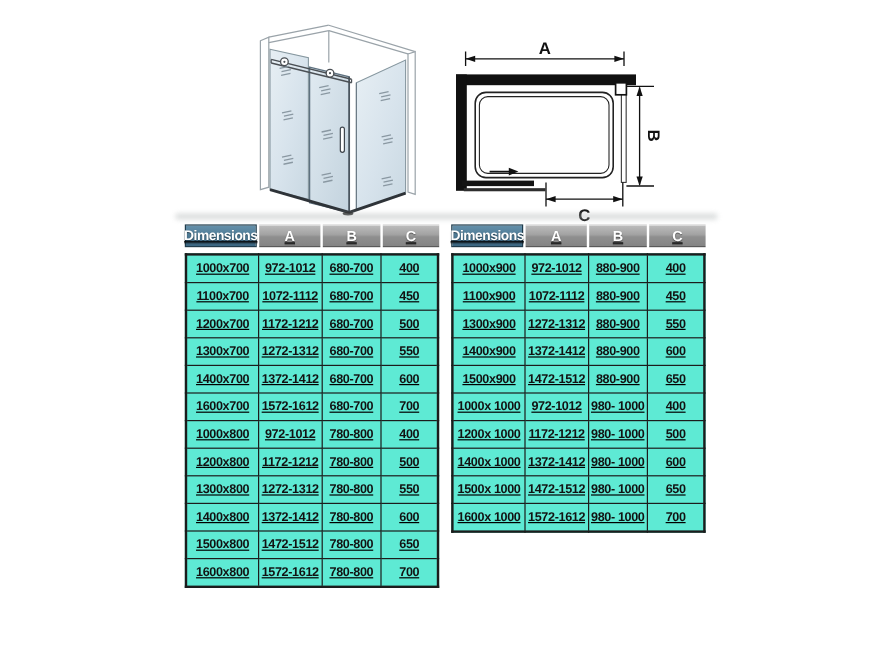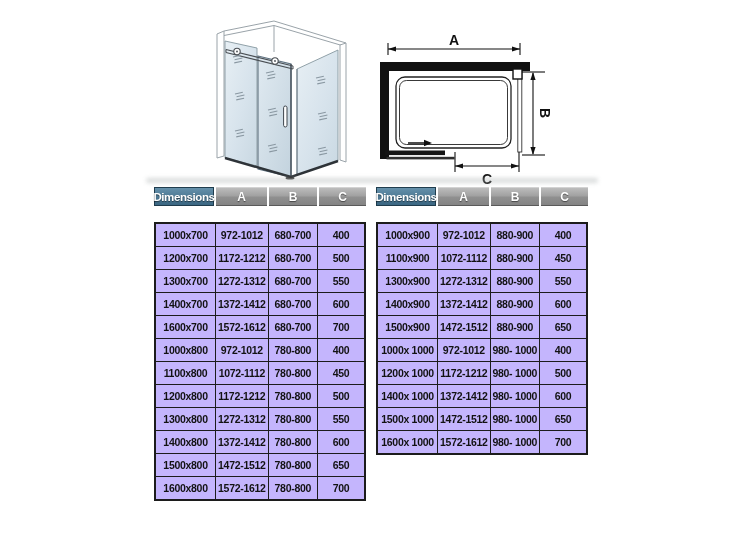--- a/index.html
+++ b/index.html
@@ -12,21 +12,21 @@
 
   
   .illus3d{position:absolute;left:140px;top:0;width:230px;height:185px;}
   .plan{position:absolute;left:375px;top:0;width:175px;height:192px;}
   .fold-shadow{
     position:absolute;left:146px;top:178px;width:452px;height:5px;
     background:#aeb4b4;opacity:.45;filter:blur(2px);border-radius:3px;
   }
 
   
-  .dim-table{position:absolute;top:187px;width:240px;}
+  .dim-table{position:absolute;top:187px;width:240px;text-decoration:underline;}
   .dim-table.left{left:154px;}
   .dim-table.right{left:376px;}
 
   .tbl-header{display:flex;gap:2px;height:19px;}
   .hcell{
     display:flex;align-items:center;justify-content:center;
     color:#fff;font-weight:bold;box-sizing:border-box;
     text-shadow:0 1px 1px rgba(0,0,0,.5);
   }
   .hcell.dims{
@@ -35,22 +35,22 @@
     border:1px solid #1f3c4d;
   }
   .hcell.abc{
     font-size:12px;
     background:linear-gradient(#bcbcbc 0%,#a2a2a2 45%,#8f8f8f 55%,#848484 100%);
     border-top:1px solid #d2d2d2;border-bottom:1px solid #5a5a5a;
   }
   .hcell.c1{width:51px;} .hcell.c2{width:48px;} .hcell.c3{width:47px;}
 
   table.tbl-body{
-    margin-top:16px;border-collapse:collapse;table-layout:fixed;
-    width:212px;border:2px solid #1c1c1c;background:#c4b5fd;
+    margin-top:5px;border-collapse:collapse;table-layout:fixed;
+    width:212px;border:2px solid #1c1c1c;background:#5eead4;
   }
   table.tbl-body td{
     border:1px solid #1c1c1c;height:22px;padding:0;
     text-align:center;vertical-align:middle;
     font-size:10.5px;font-weight:bold;letter-spacing:-0.3px;color:#121212;
     white-space:nowrap;overflow:hidden;
   }
   .w1{width:60px;} .w2{width:52px;} .w3{width:49px;} .w4{width:47px;}
 
   
@@ -221,20 +221,26 @@
           <col class="w4">
         </colgroup>
       <tbody>
           <tr>
             <td>1000x700</td>
             <td>972-1012</td>
             <td>680-700</td>
             <td>400</td>
           </tr>
           <tr>
+            <td>1100x700</td>
+            <td>1072-1112</td>
+            <td>680-700</td>
+            <td>450</td>
+          </tr>
+          <tr>
             <td>1200x700</td>
             <td>1172-1212</td>
             <td>680-700</td>
             <td>500</td>
           </tr>
           <tr>
             <td>1300x700</td>
             <td>1272-1312</td>
             <td>680-700</td>
             <td>550</td>
@@ -249,26 +255,20 @@
             <td>1600x700</td>
             <td>1572-1612</td>
             <td>680-700</td>
             <td>700</td>
           </tr>
           <tr>
             <td>1000x800</td>
             <td>972-1012</td>
             <td>780-800</td>
             <td>400</td>
-          </tr>
-          <tr>
-            <td>1100x800</td>
-            <td>1072-1112</td>
-            <td>780-800</td>
-            <td>450</td>
           </tr>
           <tr>
             <td>1200x800</td>
             <td>1172-1212</td>
             <td>780-800</td>
             <td>500</td>
           </tr>
           <tr>
             <td>1300x800</td>
             <td>1272-1312</td>

